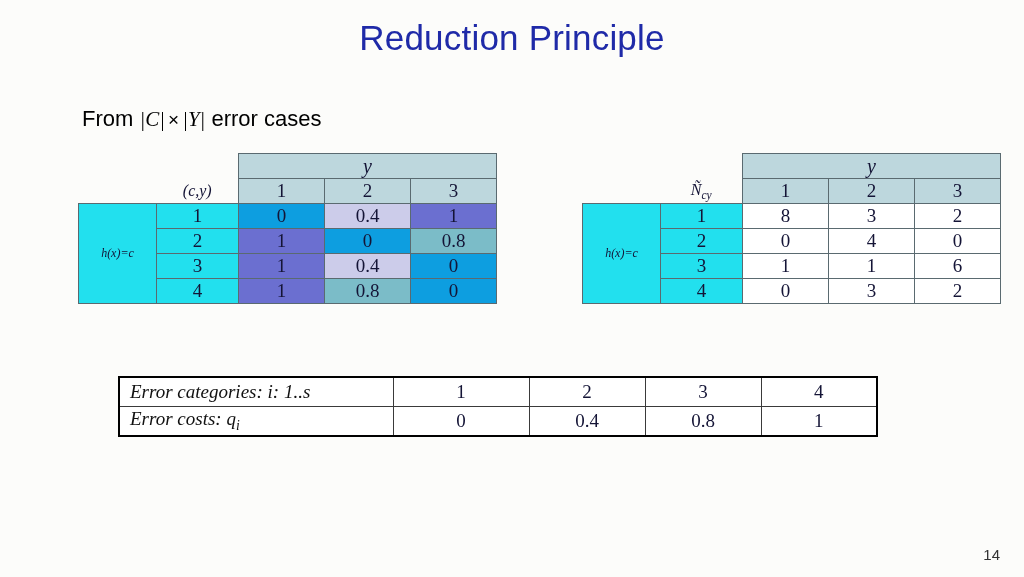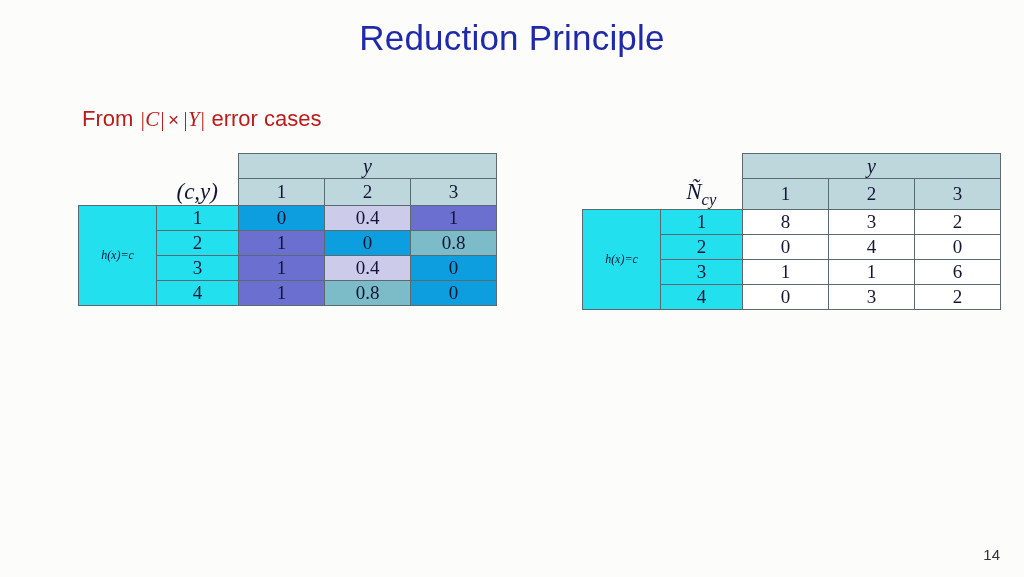--- a/index.html
+++ b/index.html
@@ -29,21 +29,21 @@
     color: #1f2aa8;
     font-family: "Liberation Sans", sans-serif;
   }
 
   
   .subtitle {
     position: absolute;
     left: 82px;
     top: 106px;
     font-size: 22px;
-    color: #b91c1c;
+    color: #000000;
     white-space: nowrap;
   }
   .subtitle .mathitalic {
     font-family: "Liberation Serif", serif;
     font-style: italic;
     font-size: 21px;
   }
   .subtitle .times { font-family: "Liberation Sans", sans-serif; font-size: 19px; padding: 0 3px; }
 
   
@@ -70,21 +70,21 @@
     background: #bdd7dd;
   }
   .rowlabel {
     background: #22e0ee;
   }
   .corner {
     background: transparent;
     border: none !important;
     font-family: "Liberation Serif", serif;
     font-style: italic;
-    font-size: 23px;
+    font-size: 16px;
   }
   .hx {
     background: #22e0ee;
     font-family: "Liberation Serif", serif;
     font-style: italic;
     font-size: 12px;
   }
   .yhead {
     font-family: "Liberation Serif", serif;
     font-style: italic;
@@ -258,16 +258,30 @@
 
 <table id="legend-table">
   <colgroup>
     <col style="width:274px">
       <col style="width:136px">
       <col style="width:116px">
       <col style="width:116px">
       <col style="width:116px">
   </colgroup>
   <tbody>
+    <tr>
+      <td class="lbl"><span>Error  categories</span><span>: i: 1..s</span></td>
+      <td>1</td>
+      <td>2</td>
+      <td>3</td>
+      <td>4</td>
+    </tr>
+    <tr>
+      <td class="lbl"><span>Error costs</span><span>: q</span><span class="sub">i</span></td>
+      <td class="c0">0</td>
+      <td class="c04">0.4</td>
+      <td class="c08">0.8</td>
+      <td class="c1">1</td>
+    </tr>
   </tbody>
 </table>
 
 <div class="page-number">14</div>
 
 </body></html>

